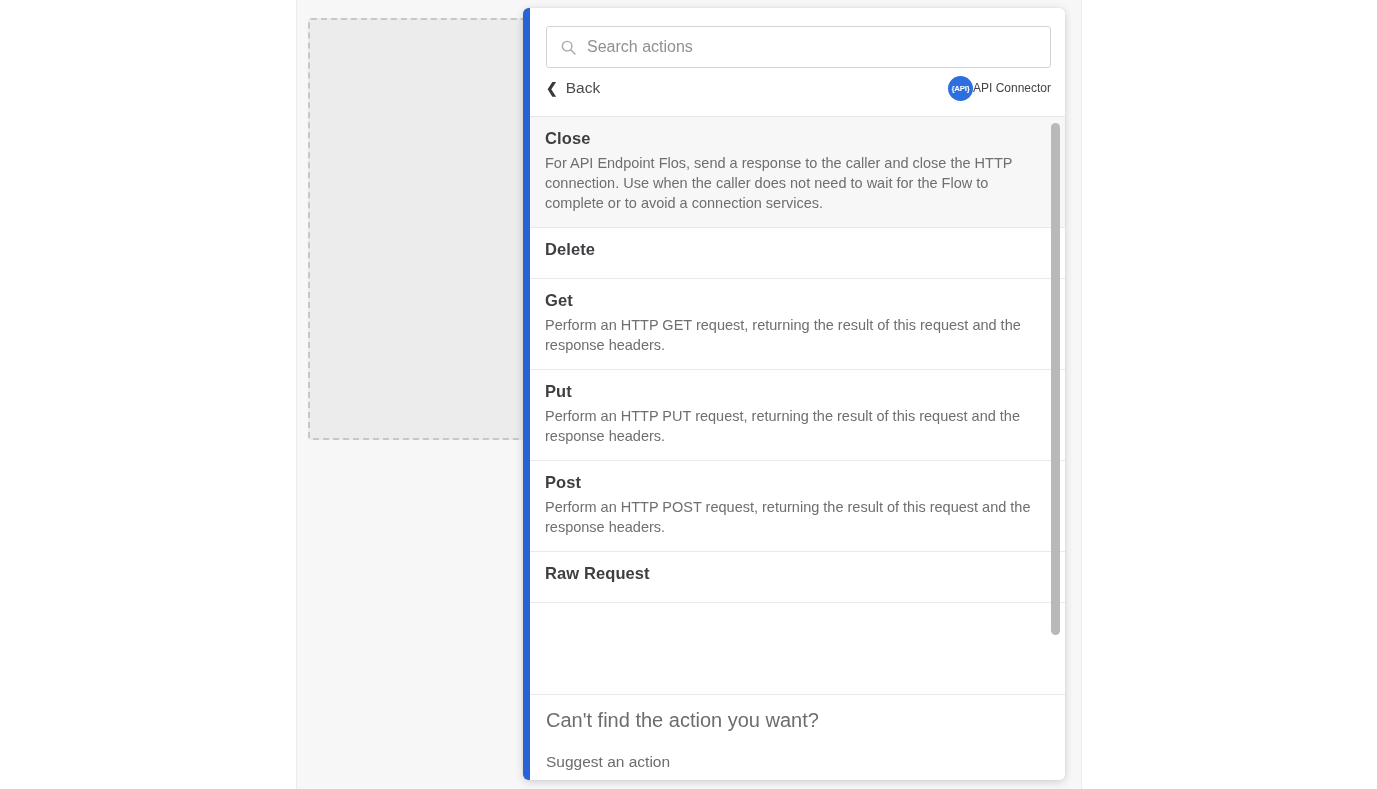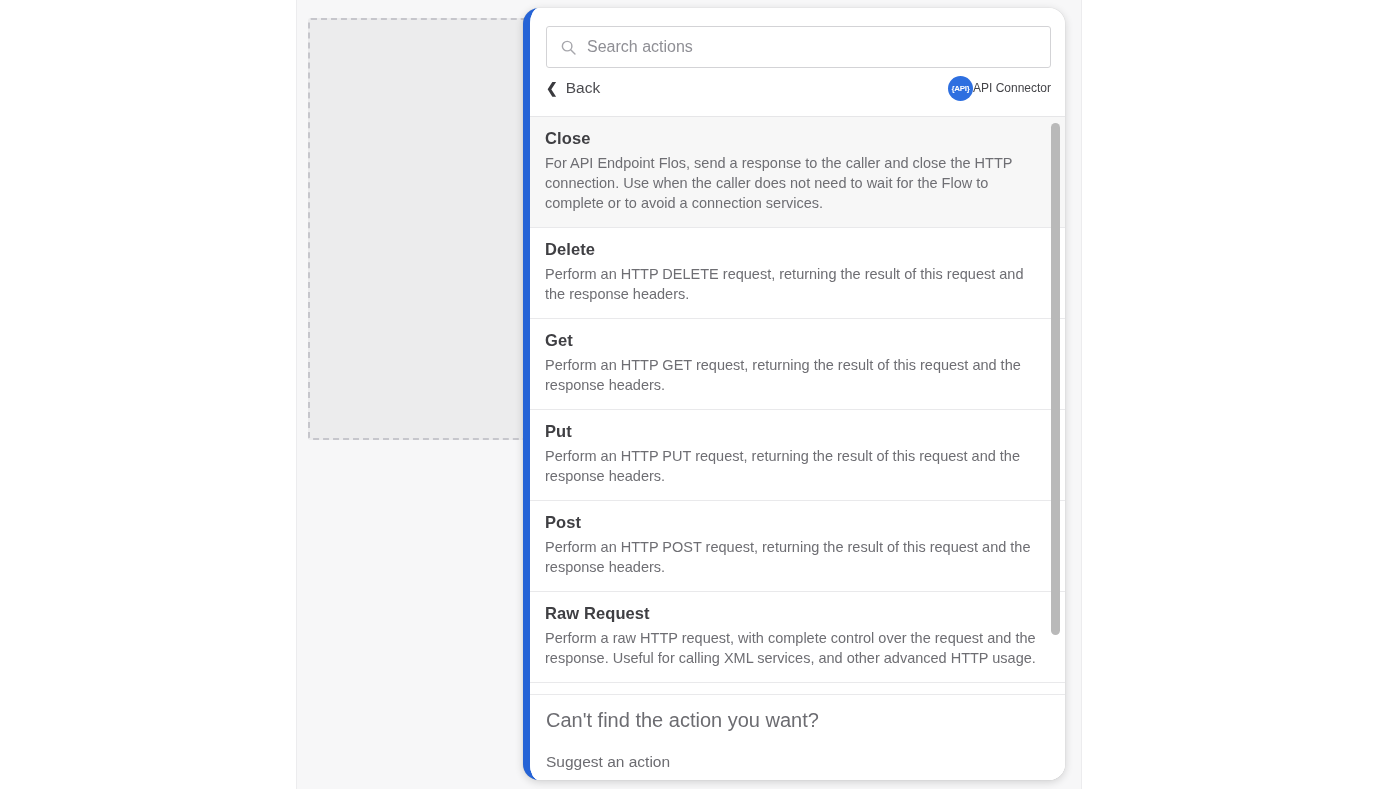--- a/index.html
+++ b/index.html
@@ -134,21 +134,21 @@
 
   
   .picker {
     position: absolute;
     left: 523px;
     top: 8px;
     width: 542px;
     height: 772px;
     box-sizing: border-box;
     background: #ffffff;
-    border-radius: 16px;
+    border-radius: 6px;
     border-left: 7px solid #2563d6;
     box-shadow: 0 2px 9px rgba(0,0,0,0.16), 0 0 1px rgba(0,0,0,0.22);
     overflow: hidden;
   }
   .picker-inner {
     position: relative;
     width: 100%;
     height: 100%;
     background: #ffffff;
   }
@@ -363,37 +363,35 @@
       </div>
 
       <div class="list-scroll">
         <div id="action-list-body">
             <div class="list-item is-active">
               <div class="item-title">Close</div>
               <div class="item-desc">For API Endpoint Flos, send a response to the caller and close the HTTP connection. Use when the caller does not need to wait for the Flow to complete or to avoid a connection services.</div>
             </div>
             <div class="list-item">
               <div class="item-title">Delete</div>
-              <div class="item-desc">Perform an HTTP DELETE request, returning the result of this request and the response headers.</div>
             </div>
             <div class="list-item">
               <div class="item-title">Get</div>
               <div class="item-desc">Perform an HTTP GET request, returning the result of this request and the response headers.</div>
             </div>
             <div class="list-item">
               <div class="item-title">Put</div>
               <div class="item-desc">Perform an HTTP PUT request, returning the result of this request and the response headers.</div>
             </div>
             <div class="list-item">
               <div class="item-title">Post</div>
               <div class="item-desc">Perform an HTTP POST request, returning the result of this request and the response headers.</div>
             </div>
             <div class="list-item">
               <div class="item-title">Raw Request</div>
-              <div class="item-desc">Perform a raw HTTP request, with complete control over the request and the response. Useful for calling XML services, and other advanced HTTP usage.</div>
             </div>
           </div>
       </div>
 
       <div class="scrollbar-track">
         <div class="scrollbar-thumb"></div>
       </div>
 
       <div class="picker-footer">
         <div class="footer-q">Can't find the action you want?</div>

